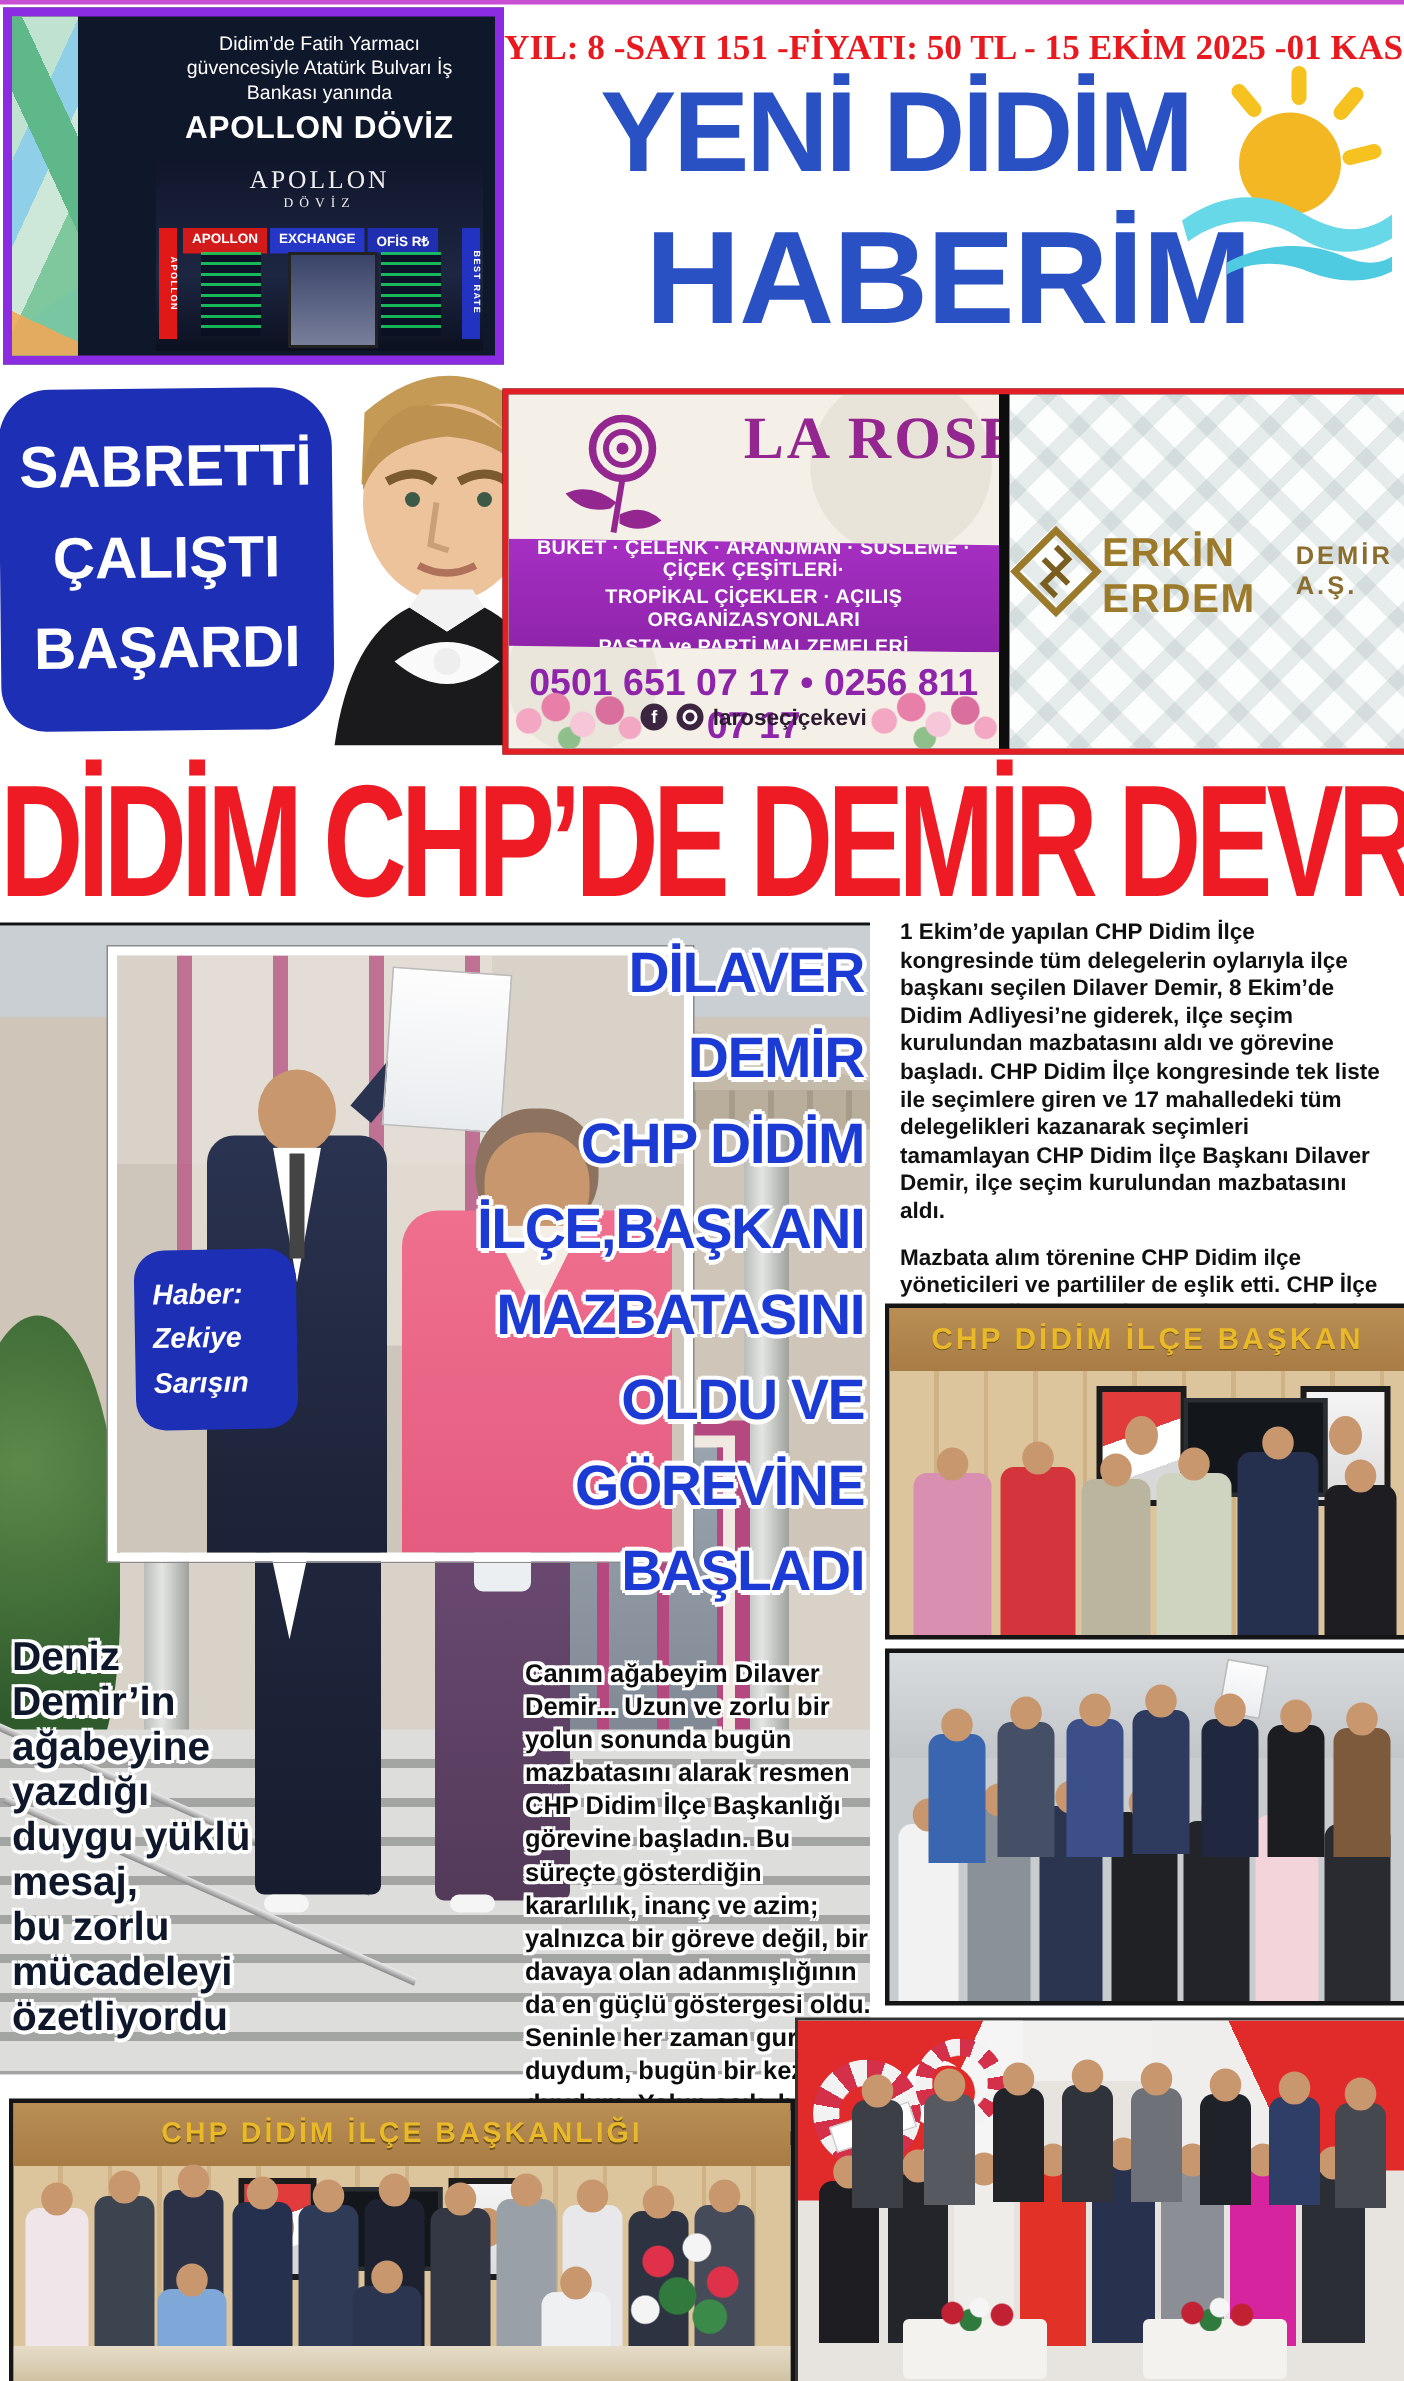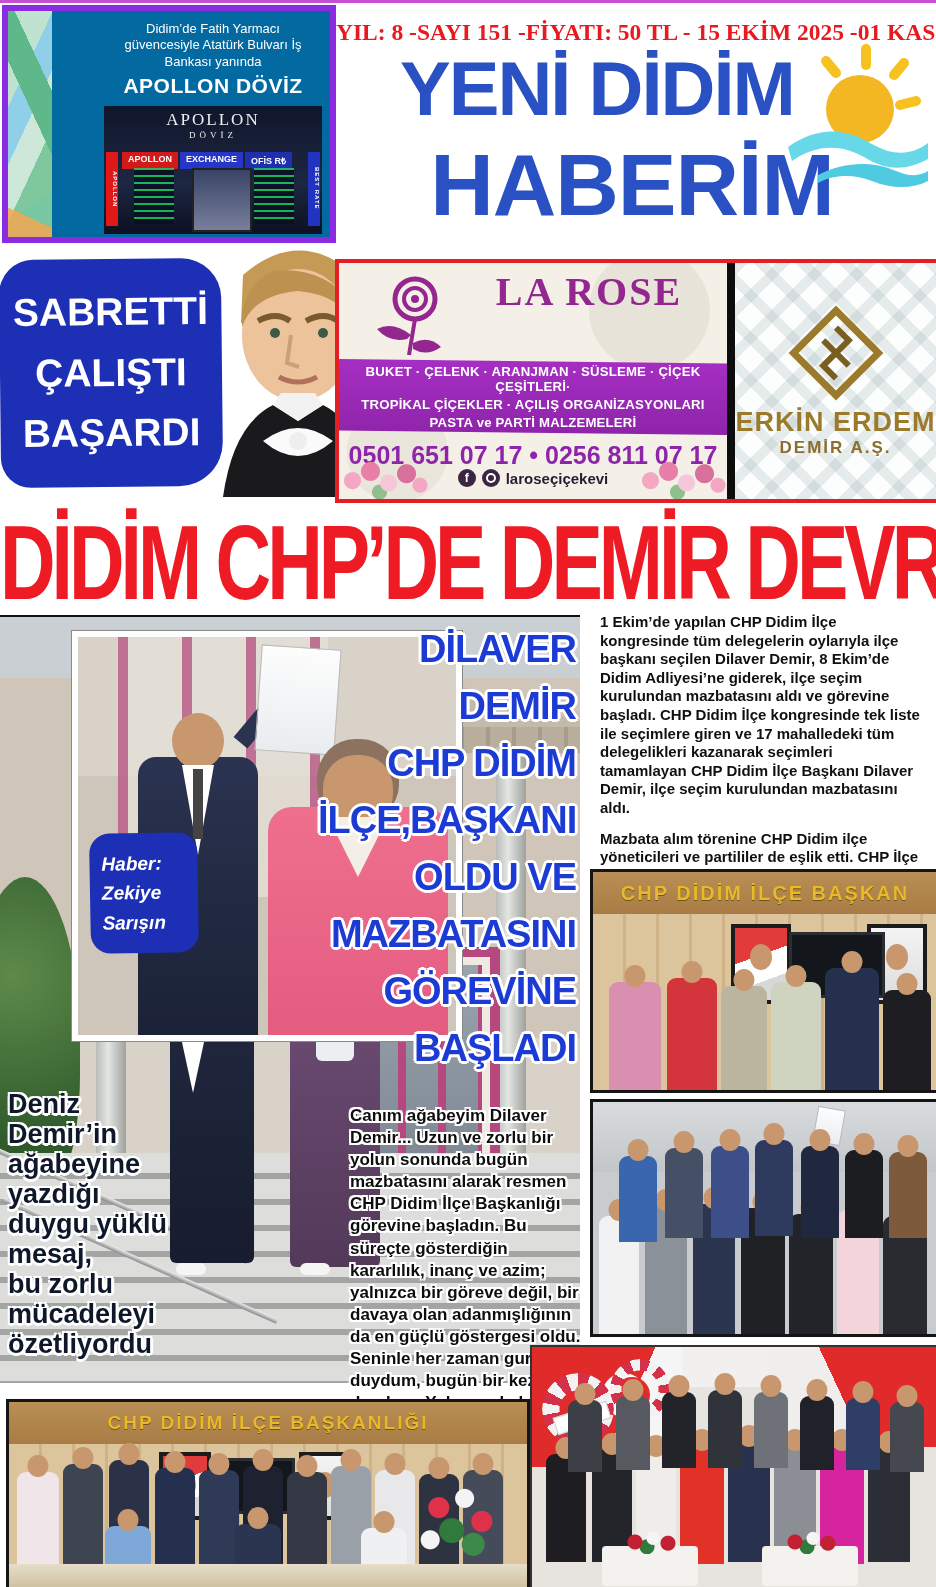--- a/index.html
+++ b/index.html
@@ -1,21 +1,21 @@
 <!DOCTYPE html>
 <html><head>
 <meta charset="utf-8">
 <style>
   html,body{margin:0;padding:0;background:#777;}
   .page{position:relative;width:936px;height:1587px;background:#fff;overflow:hidden;
         font-family:"Liberation Sans",sans-serif;border-top:3px solid #c94fd2;margin:0 auto;}
   .abs{position:absolute;}
 
   
-  .apollon{left:2px;top:2px;width:322px;height:226px;border:6px solid #8b2be2;display:flex;background:#0369a1;gap:44px;}
+  .apollon{left:2px;top:2px;width:322px;height:226px;border:6px solid #8b2be2;display:flex;background:#0f172a;gap:44px;}
   .money{width:84px;height:100%;
      background:
        linear-gradient(25deg, rgba(244,166,83,.85) 0 12%, transparent 12% 100%),
        linear-gradient(-35deg, #79c7a2 0 18%, transparent 18%),
        linear-gradient(65deg, transparent 55%, #5fb88a 55% 75%, transparent 75%),
        linear-gradient(115deg, #bfe3d0 0 30%, #8fd0e8 30% 48%, #cde8d8 48% 66%, #7fc89e 66%);}
   .ap-right{flex:1;color:#fff;display:flex;flex-direction:column;align-items:center;padding:10px 8px 0;}
   .ap-tag{font-size:13px;line-height:1.25;text-align:center;width:200px;}
   .ap-brand{font-size:21px;font-weight:900;letter-spacing:.5px;margin-top:4px;}
   .store{position:relative;width:218px;height:128px;margin-top:8px;background:linear-gradient(#10162b,#1d2742 60%,#0c1020);}
@@ -74,21 +74,21 @@
       radial-gradient(circle at 35% 40%, #e87fa8 0 9px, transparent 10px),
       radial-gradient(circle at 55% 65%, #f5c7d8 0 8px, transparent 9px),
       radial-gradient(circle at 75% 45%, #d86f9d 0 9px, transparent 10px),
       radial-gradient(circle at 90% 70%, #f3a7c3 0 7px, transparent 8px),
       radial-gradient(circle at 45% 85%, #8fbf8a 0 7px, transparent 8px);}
   .fl-l{left:0;} .fl-r{right:0;}
   .divider{width:8px;background:#0d0d0d;}
   .erkin{position:relative;flex:1;background-color:#fcfdfd;
      background-image:repeating-linear-gradient(45deg, rgba(150,170,170,.22) 0 10px, transparent 10px 30px),
                       repeating-linear-gradient(-45deg, rgba(150,170,170,.22) 0 10px, transparent 10px 30px);
-     display:flex;flex-direction:column;align-items:center;justify-content:center;}
+     display:flex;flex-direction:row;align-items:center;justify-content:center;}
   .ek-name{font-size:27px;font-weight:900;color:#9c7a2b;letter-spacing:1px;margin-top:6px;}
   .ek-sub{font-size:17px;font-weight:900;color:#8a6d2f;letter-spacing:2px;}
 
   
   .headline{left:0;top:498px;width:936px;text-align:center;color:#ee1b24;font-weight:900;font-size:77px;
      letter-spacing:-4px;white-space:nowrap;transform:scale(1.0,1.38);transform-origin:50% 0;}
 
   
   .bigphoto{left:0;top:612px;width:580px;height:766px;border-top:2px solid #111;overflow:hidden;
      background:linear-gradient(#c9cfd2 0 8%, #cfc5b8 8% 55%, #d8d2c9 55%);}
@@ -333,22 +333,22 @@
       <span>Haber:</span>
       <span>Zekiye</span>
       <span>Sarışın</span>
     </div>
   </div>
 
   <div class="abs subhead">
     <div>DİLAVER DEMİR</div>
     <div>CHP DİDİM</div>
     <div>İLÇE,BAŞKANI</div>
+    <div>MAZBATASINI</div>
     <div>OLDU VE</div>
-    <div>MAZBATASINI</div>
     <div>GÖREVİNE</div>
     <div>BAŞLADI</div>
   </div>
 
   <div class="abs article">
     <p><span>1 Ekim’de yapılan CHP Didim İlçe kongresinde tüm delegelerin oylarıyla ilçe başkanı seçilen Dilaver Demir, 8 Ekim’de Didim Adliyesi’ne giderek, ilçe seçim kurulundan mazbatasını aldı ve görevine başladı. CHP Didim İlçe kongresinde tek liste ile seçimlere giren ve 17 mahalledeki tüm delegelikleri kazanarak seçimleri tamamlayan CHP Didim İlçe Başkanı Dilaver Demir, ilçe seçim kurulundan mazbatasını aldı.</span></p>
     <p><span>Mazbata alım törenine CHP Didim ilçe yöneticileri ve partililer de eşlik etti. CHP İlçe Başkanı Dilaver Demir, “Mazbatamızı alarak görevimize başladık. 17 mahalleden bizlere inanıp destek olan üyelerimize ve bizlere bu görevi layık görev delegelerimize teşekkür ediyorum. Bundan sonra hep birlikte çalışarak partimizi hem Didim’de hem de Türkiye’de ilk sıralara taşımak olacak. Herkese katılımlarından dolayı teşekkür ediyorum” dedi. </span><span class="credit">(Fotoğraflar: Yusuf Mehmet Sarışın)</span></p>
   </div>
 
   <div class="abs photo photo1 wood">

